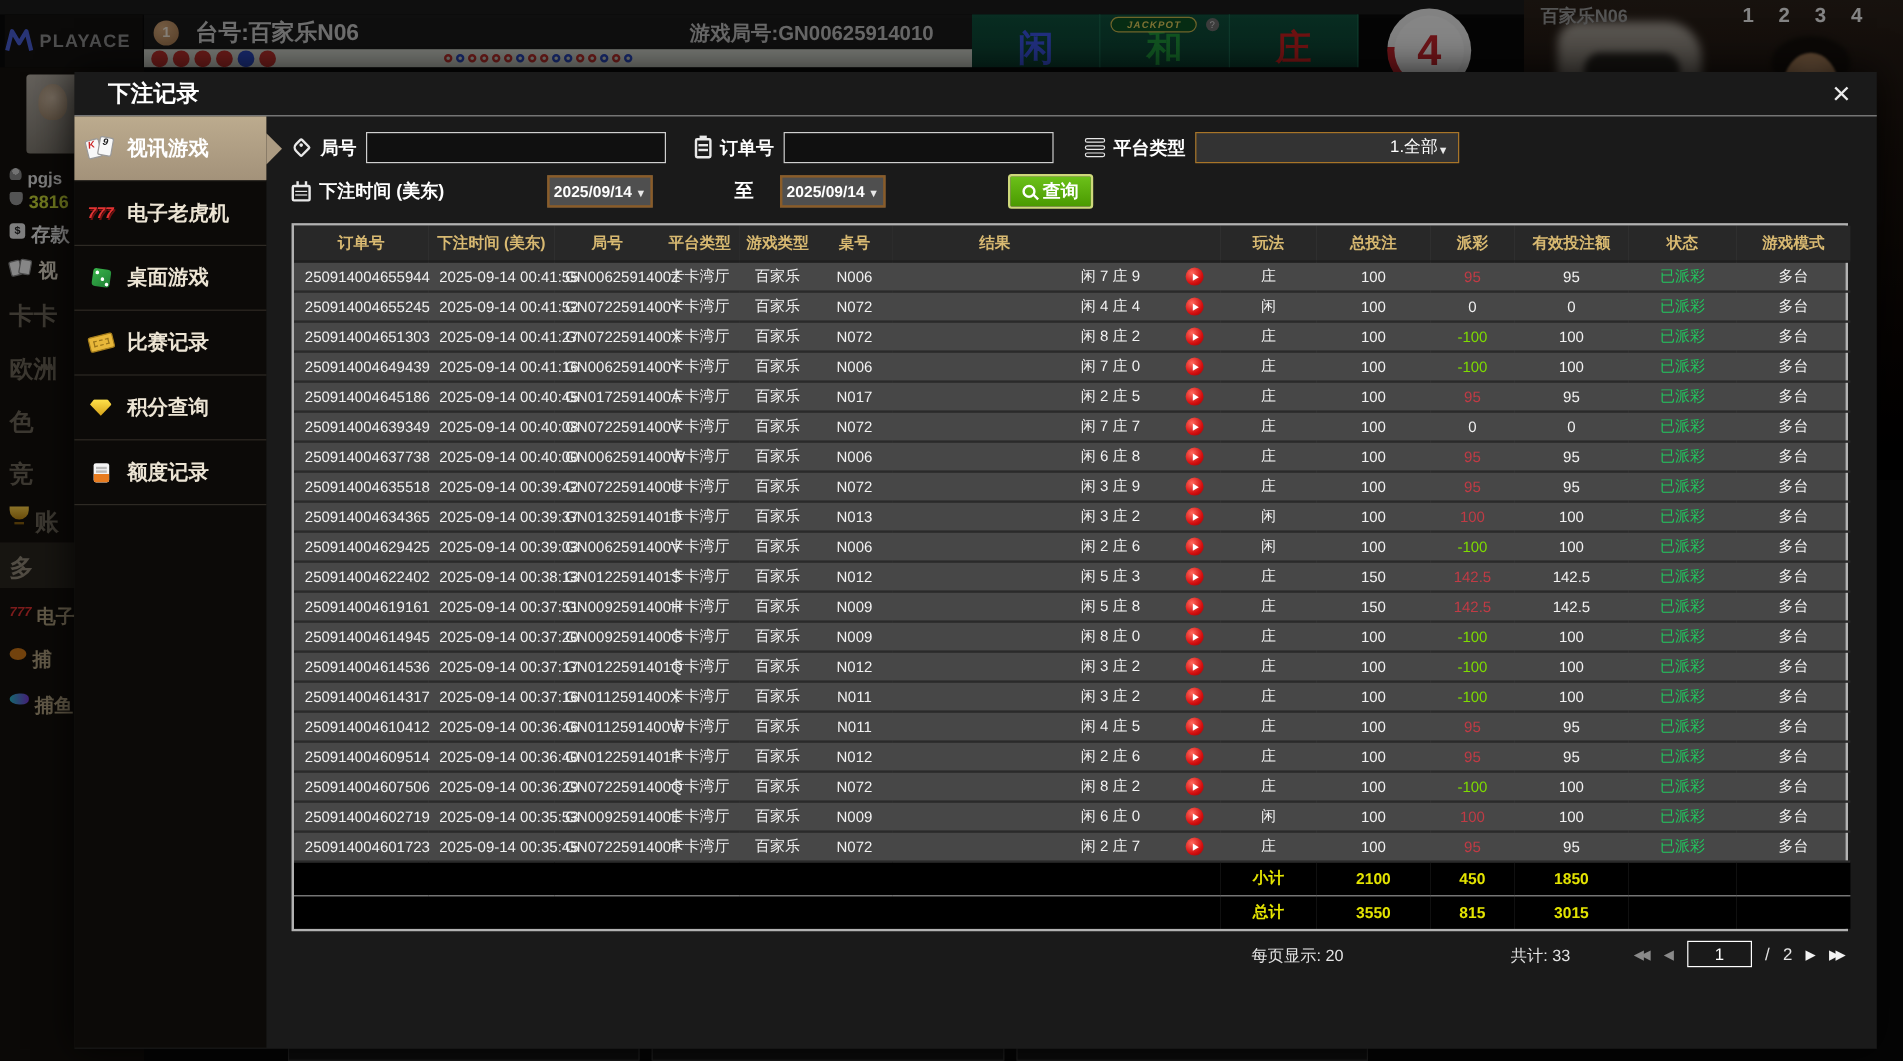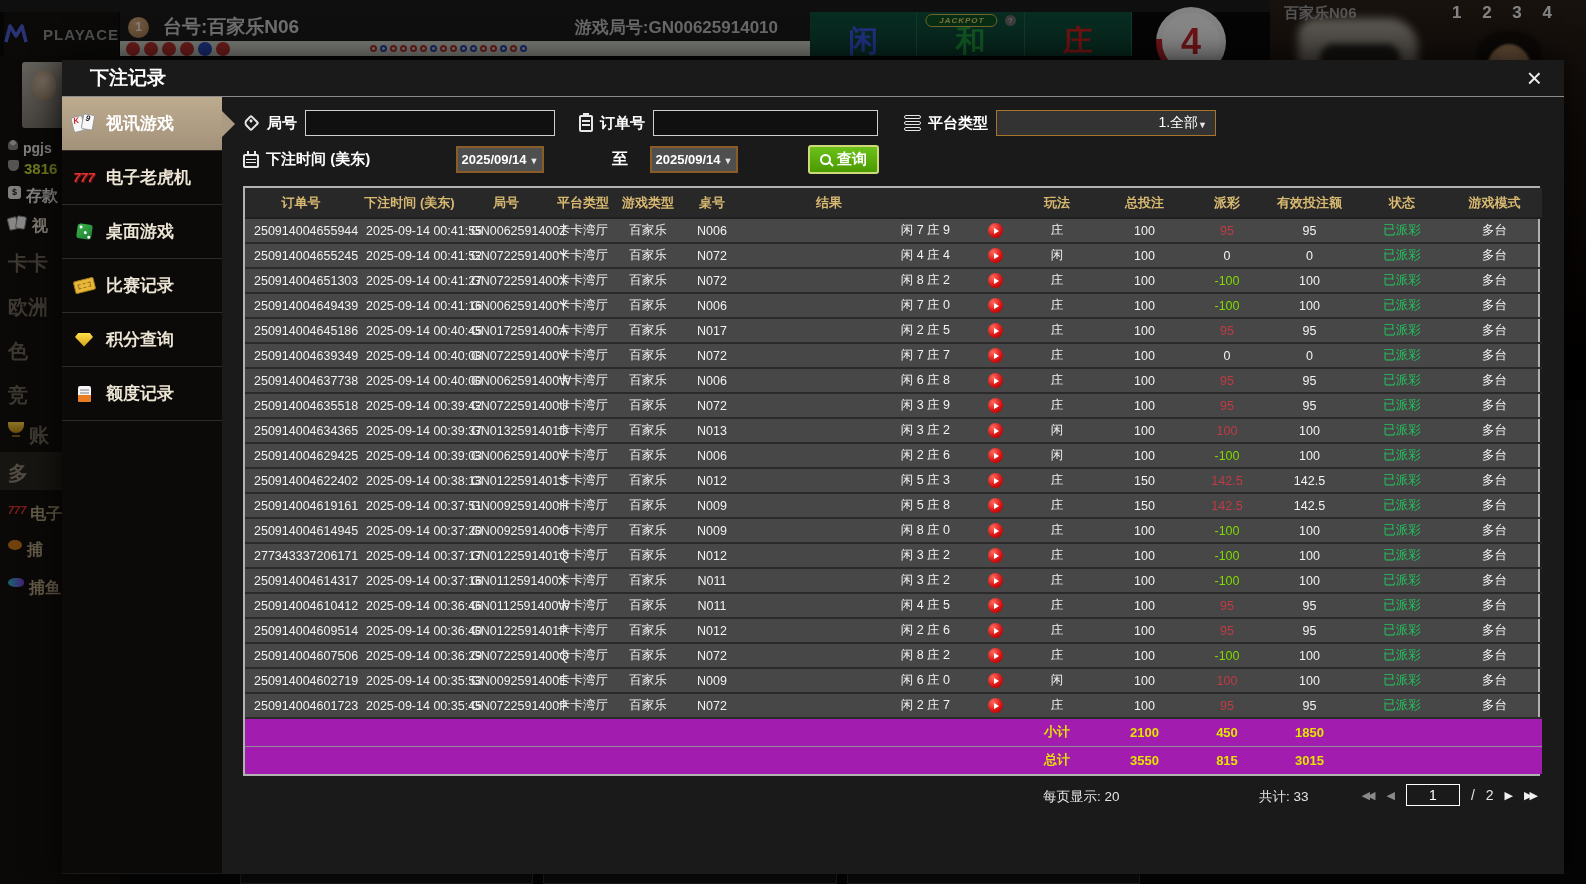--- a/index.html
+++ b/index.html
@@ -3,21 +3,21 @@
 <meta charset="utf-8">
 <style>
   * { margin:0; padding:0; box-sizing:border-box; }
   html,body { background:#000; }
   body { font-family:"Liberation Sans","DejaVu Sans",sans-serif; }
   #screen { position:relative; width:1586px; height:884px; overflow:hidden; background:#0a0a0a; }
 
   
   #bg { position:absolute; inset:0; }
   #topstrip { position:absolute; left:0; top:0; width:1586px; height:12px; background:#1d1d1d; }
-  #brandbar { position:absolute; left:4px; top:12px; width:115px; height:44px; display:flex; align-items:center; gap:5px; background:#151312;justify-content:space-between; }
+  #brandbar { position:absolute; left:4px; top:12px; width:115px; height:44px; display:flex; align-items:center; gap:5px; background:#151312; }
   #brandbar .logo-m { width:24px; height:22px; }
   #brandbar .brand-txt { color:#8f8f8f; font-weight:bold; font-size:15px; letter-spacing:1px; }
   #gameheader { position:absolute; left:120px; top:12px; width:690px; height:30px; background:#1c1c1c; display:flex; align-items:center; }
   .gh-badge { width:21px; height:21px; margin-left:8px; border-radius:50%; background:radial-gradient(circle at 35% 30%,#d3a77b,#a3764c); color:#f5e9da; font-size:12px; font-weight:bold; display:flex; align-items:center; justify-content:center; }
   .gh-table { color:#c9c9c9; font-size:19px; font-weight:bold; margin-left:14px; }
   .gh-round { color:#bdbdbd; font-size:17px; font-weight:bold; margin-left:auto; margin-right:32px; }
   #roadstrip { position:absolute; left:120px; top:41px; width:690px; height:15px; background:#d5d9d0; display:flex; align-items:center; }
   .beads { display:flex; margin-left:6px; }
   .bead { width:14px; height:14px; border-radius:50%; display:inline-block; margin-right:4px; }
   .bead.r { background:#c0322e; } .bead.b { background:#2b49c0; }
@@ -142,21 +142,21 @@
   table { width:100%; border-collapse:collapse; table-layout:fixed; }
   th { background:#282828; color:#d8b971; font-size:13px; font-weight:bold; height:30px; border-bottom:2px solid #1f1f1f; white-space:nowrap; overflow:visible; }
   td { color:#f2f2f2; font-size:12.5px; height:25px; text-align:center; border-bottom:2px solid #2a2a2a; white-space:nowrap; }
   td.c-l, th.h-l { text-align:left; padding-left:9px; }
   th.res { text-align:left; padding-left:72px; }
   .res-flex { display:flex; align-items:center; justify-content:flex-end; gap:38px; padding-right:14px; }
   .play-btn { width:15px; height:15px; border-radius:50%; background:radial-gradient(circle at 35% 30%,#ff6a5e,#d40f0f 60%,#8e0303); display:inline-flex; align-items:center; justify-content:center; cursor:pointer; flex-shrink:0; }
   .play-tri { width:0; height:0; border-top:3.5px solid transparent; border-bottom:3.5px solid transparent; border-left:5.5px solid #fff; margin-left:1.5px; }
   .pay-pos { color:#c13b45; } .pay-neg { color:#7edb00; } .pay-zero { color:#f2f2f2; }
   .c-status { color:#22c55e; }
-  tr.sum-row td { background:#a21caf; color:#e4e400; font-weight:bold; font-size:13px; height:28px; border-top:1px solid #8f8f8f; border-bottom:none; }
+  tr.sum-row td { background:#000000; color:#e4e400; font-weight:bold; font-size:13px; height:28px; border-top:1px solid #8f8f8f; border-bottom:none; }
   tr.sum-row.last td { border-bottom:none; }
 
   
   .pag { position:relative; width:1297px; height:30px; margin-top:6px; color:#e4e4e4; font-size:13.5px; }
   .pag .pg-size { position:absolute; left:800px; top:6px; }
   .pag .pg-total { position:absolute; left:1016px; top:6px; }
   .pg-ctrl { position:absolute; right:2px; top:2px; display:flex; align-items:center; gap:11px; }
   .pg-arrow { font-size:11px; cursor:pointer; }
   .pg-arrow.dbl { letter-spacing:-3px; padding-right:3px; }
   .pg-arrow.disabled { color:#8a8a8a; }
@@ -382,21 +382,21 @@
               </span>
             <span class="f-date" style="margin-left:38px;">
                 <span>2025/09/14</span>
                 <span class="caret"></span>
               </span>
             <span class="lbl-to" style="margin-left:68px;">至</span>
             <span class="f-date" style="margin-left:22px;">
                 <span>2025/09/14</span>
                 <span class="caret"></span>
               </span>
-            <span class="btn-search" style="margin-left:70px;">
+            <span class="btn-search" style="margin-left:102px;">
                 <span class="ic-mag"></span>
                 <span>查询</span>
               </span>
           </div>
         </div>
 
         <div class="tbl-wrap">
           <table>
             <colgroup>
               <col style="width:112px">
@@ -711,21 +711,21 @@
                     </span>
                   </td>
                   <td>庄</td>
                   <td>100</td>
                   <td class="pay-neg">-100</td>
                   <td>100</td>
                   <td class="c-status">已派彩</td>
                   <td>多台</td>
                 </tr>
                 <tr>
-                  <td class="c-l">277343337206171</td>
+                  <td class="c-l">250914004614536</td>
                   <td class="c-l">2025-09-14 00:37:17</td>
                   <td class="c-l">GN0122591401Q</td>
                   <td>卡卡湾厅</td>
                   <td>百家乐</td>
                   <td>N012</td>
                   <td>
                     <span class="res-flex">
                       <span>闲 3 庄 2</span>
                       <span class="play-btn">
                         <span class="play-tri"></span>

